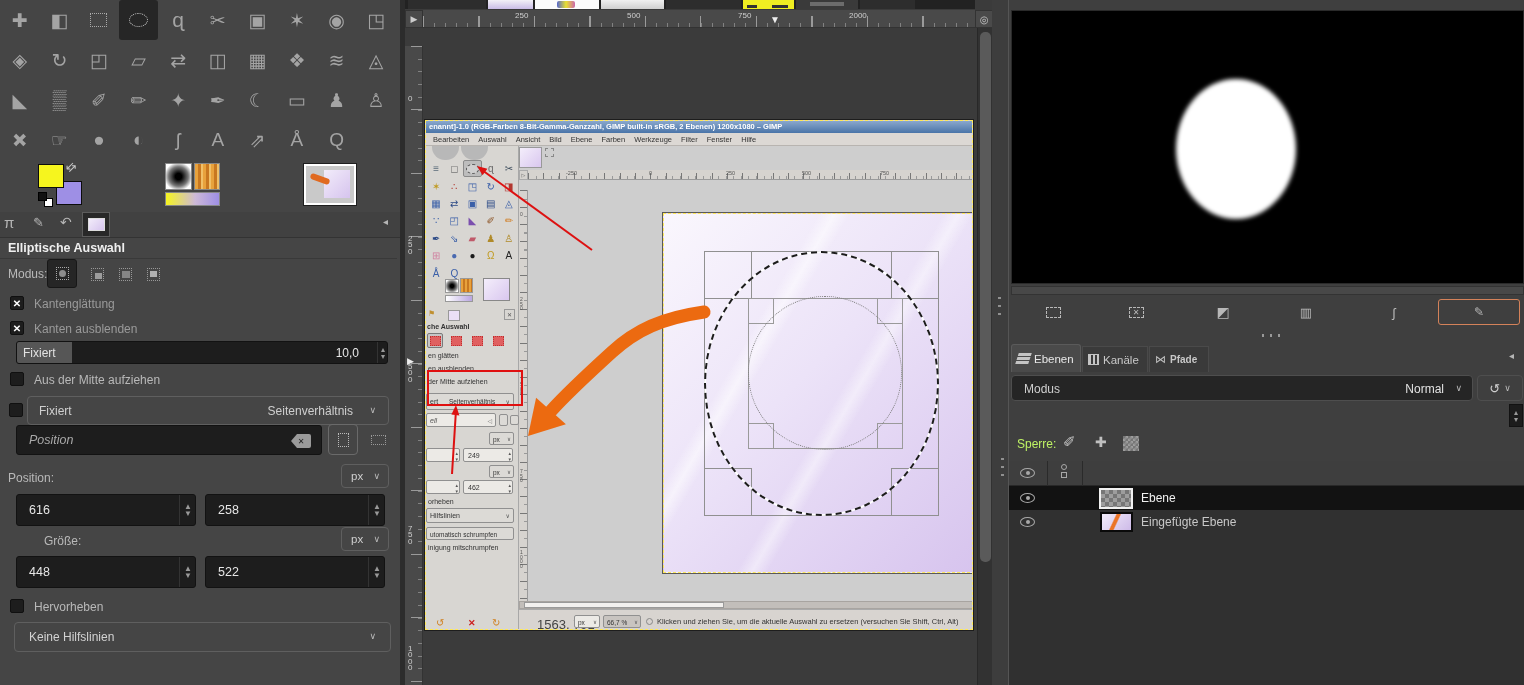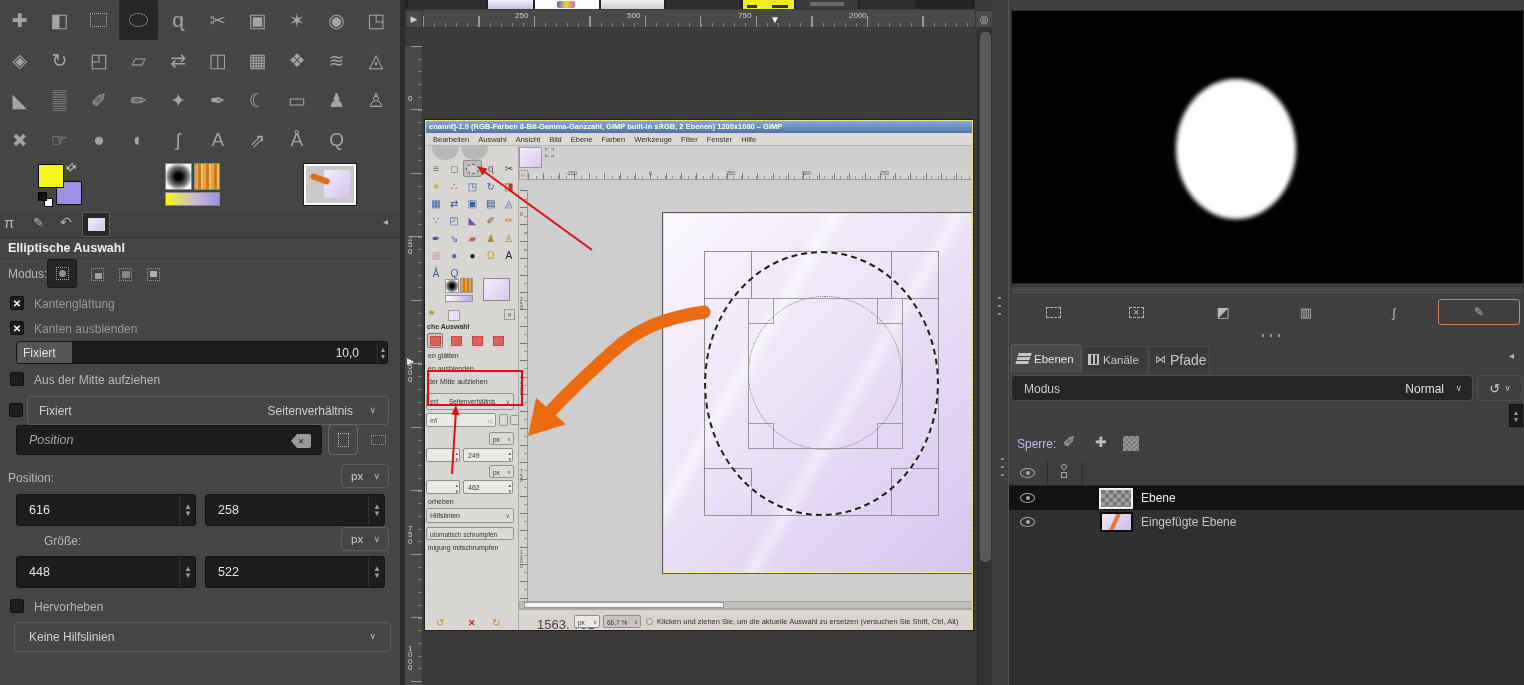--- a/index.html
+++ b/index.html
@@ -564,42 +564,42 @@
     <div class="abs flexc" style="left:2px;top:0;width:70px;height:28px;background:#4a4a4a;border:1px solid #5a5a5a;border-bottom:none;border-radius:3px 3px 0 0;padding-left:5px;gap:4px;">
       <span style="display:inline-block;width:13px;height:11px;background:repeating-linear-gradient(180deg,#c4c4c4 0 2.6px,transparent 2.6px 4.2px);transform:skewX(-18deg);"></span>
       <span style="font-size:11.5px;color:#e8e8e8;">Ebenen</span>
     </div>
     <div class="abs flexc" style="left:73px;top:2px;width:66px;height:26px;background:#3a3a3a;border:1px solid #4a4a4a;border-bottom:none;padding-left:5px;gap:4px;">
       <span style="display:inline-block;width:11px;height:11px;border:1px solid #c4c4c4;background:repeating-linear-gradient(90deg,#c4c4c4 0 2px,transparent 2px 4px);"></span>
       <span style="font-size:11.5px;color:#c8c8c8;">Kanäle</span>
     </div>
     <div class="abs flexc" style="left:140px;top:2px;width:60px;height:26px;background:#3a3a3a;border:1px solid #4a4a4a;border-bottom:none;padding-left:5px;gap:4px;">
       <span style="font-size:11px;color:#c4c4c4;">⋈</span>
-      <span style="font-size:14px;color:#c8c8c8;">Pfade</span>
+      <span style="font-size:10px;color:#c8c8c8;font-weight:bold;">Pfade</span>
     </div>
     <span class="abs" style="left:500px;top:6px;font-size:10px;color:#b5b5b5;">◂</span>
   </div>
 
   <div class="abs" style="left:2px;top:375px;width:462px;height:26px;background:#252525;border:1px solid #4e4e4e;border-radius:4px;">
     <span style="position:absolute;left:12px;top:6px;font-size:12px;color:#cfcfcf;">Modus</span>
     <span style="position:absolute;right:28px;top:6px;font-size:12px;color:#e2e2e2;">Normal</span>
     <span class="chev" style="position:absolute;right:10px;top:7px;">∨</span>
   </div>
   <div class="abs flexc" style="left:468px;top:375px;width:46px;height:26px;border:1px solid #4e4e4e;border-radius:4px;justify-content:center;gap:4px;">
     <span style="font-size:13px;color:#cfcfcf;">↺</span>
     <span class="chev">∨</span>
   </div>
 
   <div class="abs spincol" style="left:500px;top:404px;width:14px;height:23px;background:#1c1c1c;border:1px solid #121212;">
       <span>▴</span>
       <span>▾</span>
     </div>
 
   <div class="abs" style="left:0;top:430px;width:516px;height:28px;">
-    <span style="position:absolute;left:8px;top:7px;font-size:12px;color:#c4b5fd;">Sperre:</span>
+    <span style="position:absolute;left:8px;top:7px;font-size:12px;color:#bef264;">Sperre:</span>
     <span style="position:absolute;left:54px;top:3px;font-size:15px;color:#c0c0c0;">✐</span>
     <span style="position:absolute;left:86px;top:4px;font-size:14px;color:#c0c0c0;">✚</span>
     <span class="checker" style="position:absolute;left:114px;top:6px;width:16px;height:15px;background-size:5px 5px;background-position:0 0,2.5px 2.5px;"></span>
   </div>
 
   <div class="abs" style="left:0;top:461px;width:516px;height:224px;background:#303030;">
     <div class="abs" style="left:0;top:0;width:516px;height:25px;background:#3e3e3e;border-bottom:1px solid #282828;">
       <span class="eye" style="position:absolute;left:11px;top:7px;"></span>
       <div class="abs" style="left:38px;top:0;width:1px;height:25px;background:#2a2a2a;"></div>
       <span style="position:absolute;left:50px;top:3px;width:9px;height:18px;">

